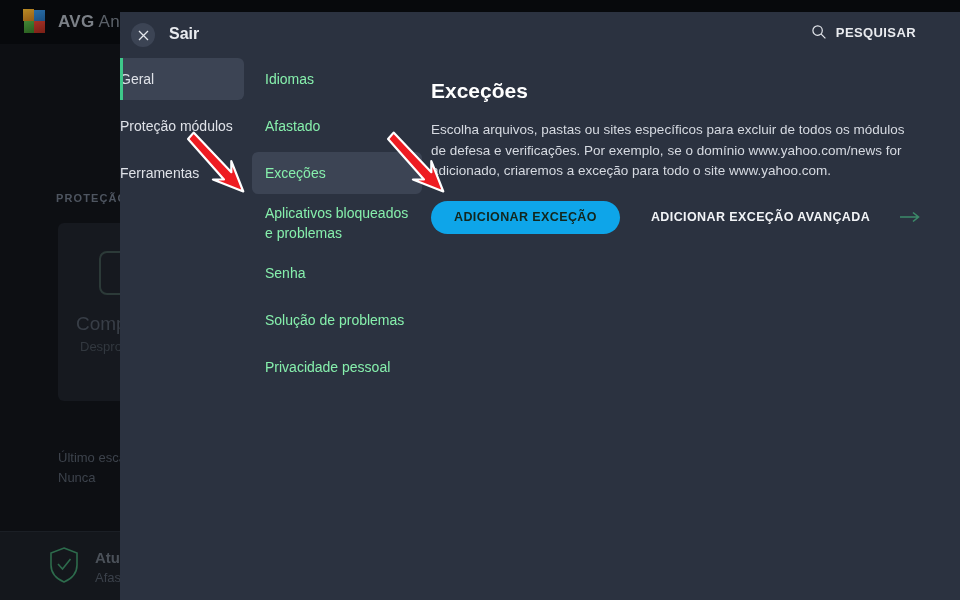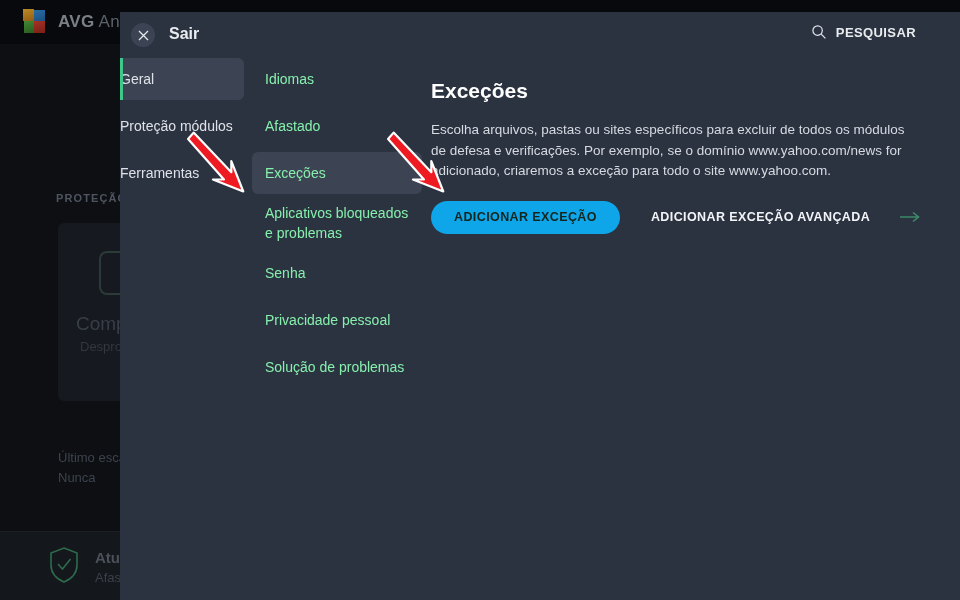--- a/index.html
+++ b/index.html
@@ -336,24 +336,24 @@
       <div class="nav-s-item active">
         <span>Exceções</span>
       </div>
       <div class="nav-s-item">
         <span>Aplicativos bloqueados e problemas</span>
       </div>
       <div class="nav-s-item">
         <span>Senha</span>
       </div>
       <div class="nav-s-item">
+        <span>Solução de problemas</span>
+      </div>
+      <div class="nav-s-item">
         <span>Privacidade pessoal</span>
-      </div>
-      <div class="nav-s-item">
-        <span>Solução de problemas</span>
       </div>
     </div>
 
     <div id="content">
       <div id="content-title">Exceções</div>
       <div id="content-desc">Escolha arquivos, pastas ou sites específicos para excluir de todos os módulos de defesa e verificações. Por exemplo, se o domínio www.yahoo.com/news for adicionado, criaremos a exceção para todo o site www.yahoo.com.</div>
 
       <div id="actions">
         <button id="btn-add">ADICIONAR EXCEÇÃO</button>
 

